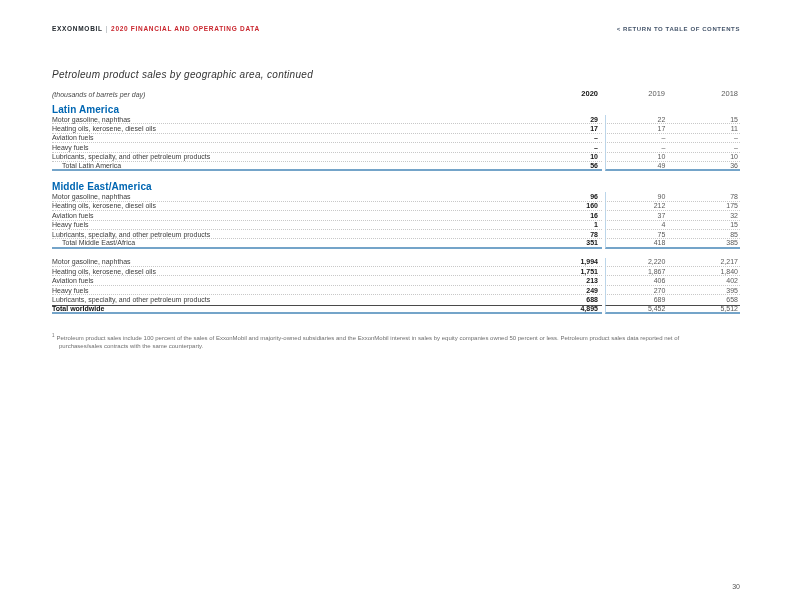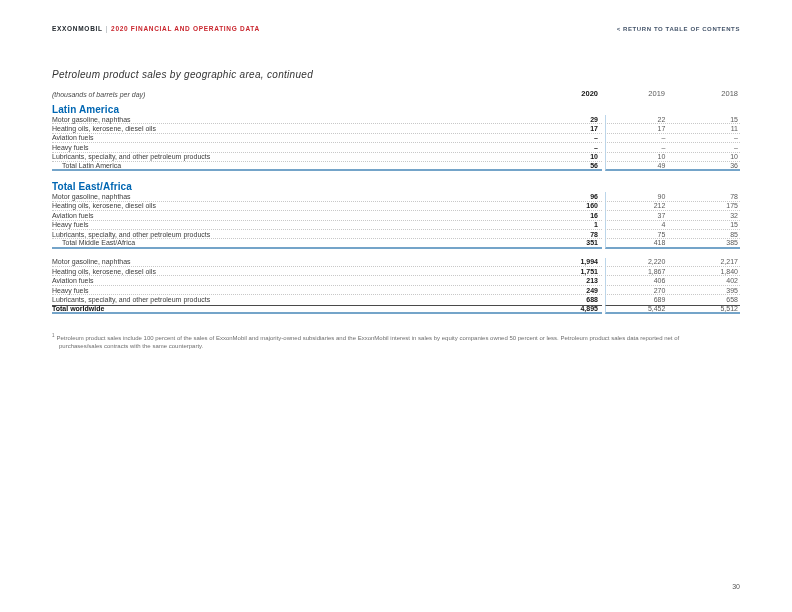--- a/index.html
+++ b/index.html
@@ -170,21 +170,21 @@
             </div>
             <div class="gap"></div>
             <div class="rblock">
               <span class="num v2019">49</span>
               <span class="num v2018">36</span>
             </div>
           </div>
         </div>
         <div class="section">
           <div class="row head-row">
-            <span class="sec-name">Total East/Africa</span>
+            <span class="sec-name">Middle East/America</span>
           </div>
           <div class="row vrow">
             <div class="lblock">
               <span class="lbl">Motor gasoline, naphthas</span>
               <span class="num v2020">96</span>
             </div>
             <div class="gap"></div>
             <div class="rblock">
               <span class="num v2019">90</span>
               <span class="num v2018">78</span>

